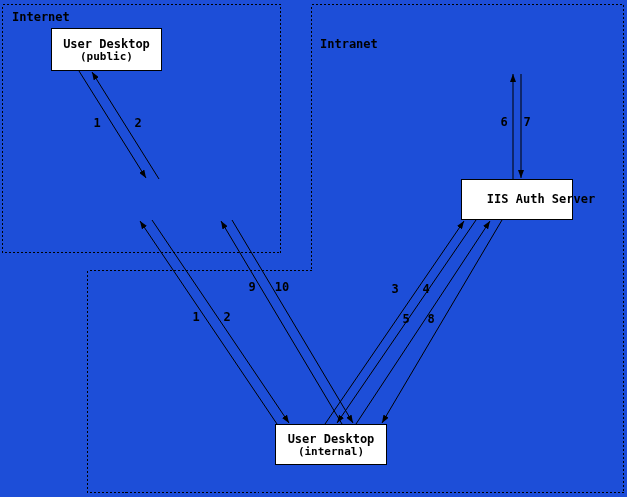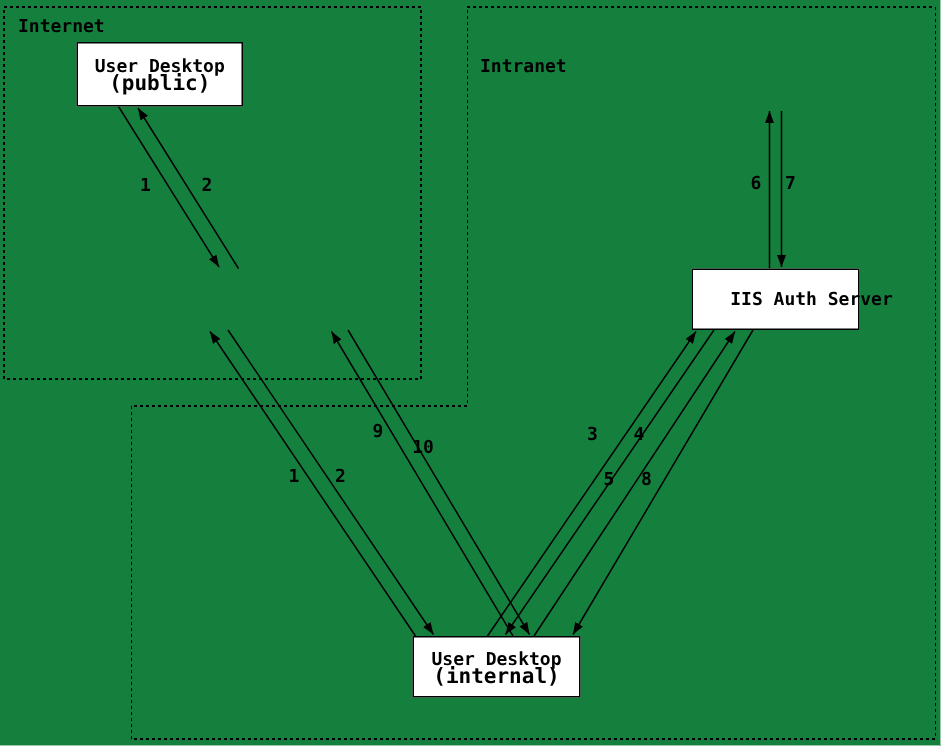--- a/index.html
+++ b/index.html
@@ -4,21 +4,21 @@
 <style>
   html, body {
     margin: 0;
     padding: 0;
     background: #ffffff;
   }
   .canvas {
     position: relative;
     width: 627px;
     height: 497px;
-    background: #15803d;
+    background: #1d4ed8;
     font-family: "DejaVu Sans Mono", "Liberation Mono", monospace;
     color: #000000;
     overflow: hidden;
   }
   .lines-layer {
     position: absolute;
     left: 0;
     top: 0;
   }
   .zone-outline {
@@ -43,21 +43,21 @@
     justify-content: center;
     text-align: center;
   }
   .node-title {
     font-size: 12px;
     font-weight: bold;
     line-height: 13px;
     white-space: nowrap;
   }
   .node-sub {
-    font-size: 14px;
+    font-size: 11px;
     font-weight: bold;
     line-height: 11px;
     white-space: nowrap;
   }
   .zone-label {
     position: absolute;
     font-size: 12px;
     font-weight: bold;
     line-height: 13px;
     white-space: nowrap;
@@ -123,19 +123,19 @@
     <div class="node-sub">(internal)</div>
   </div>
 
   <div class="num" style="left:97px;  top:123px;">1</div>
   <div class="num" style="left:138px; top:123px;">2</div>
   <div class="num" style="left:504px; top:122px;">6</div>
   <div class="num" style="left:527px; top:122px;">7</div>
   <div class="num" style="left:196px; top:317px;">1</div>
   <div class="num" style="left:227px; top:317px;">2</div>
   <div class="num" style="left:252px; top:287px;">9</div>
-  <div class="num" style="left:282px; top:298px;text-align:right;">10</div>
+  <div class="num" style="left:282px; top:287px;text-align:right;">10</div>
   <div class="num" style="left:395px; top:289px;">3</div>
   <div class="num" style="left:426px; top:289px;">4</div>
   <div class="num" style="left:406px; top:319px;">5</div>
   <div class="num" style="left:431px; top:319px;">8</div>
 
 </div>
 
 </body></html>

